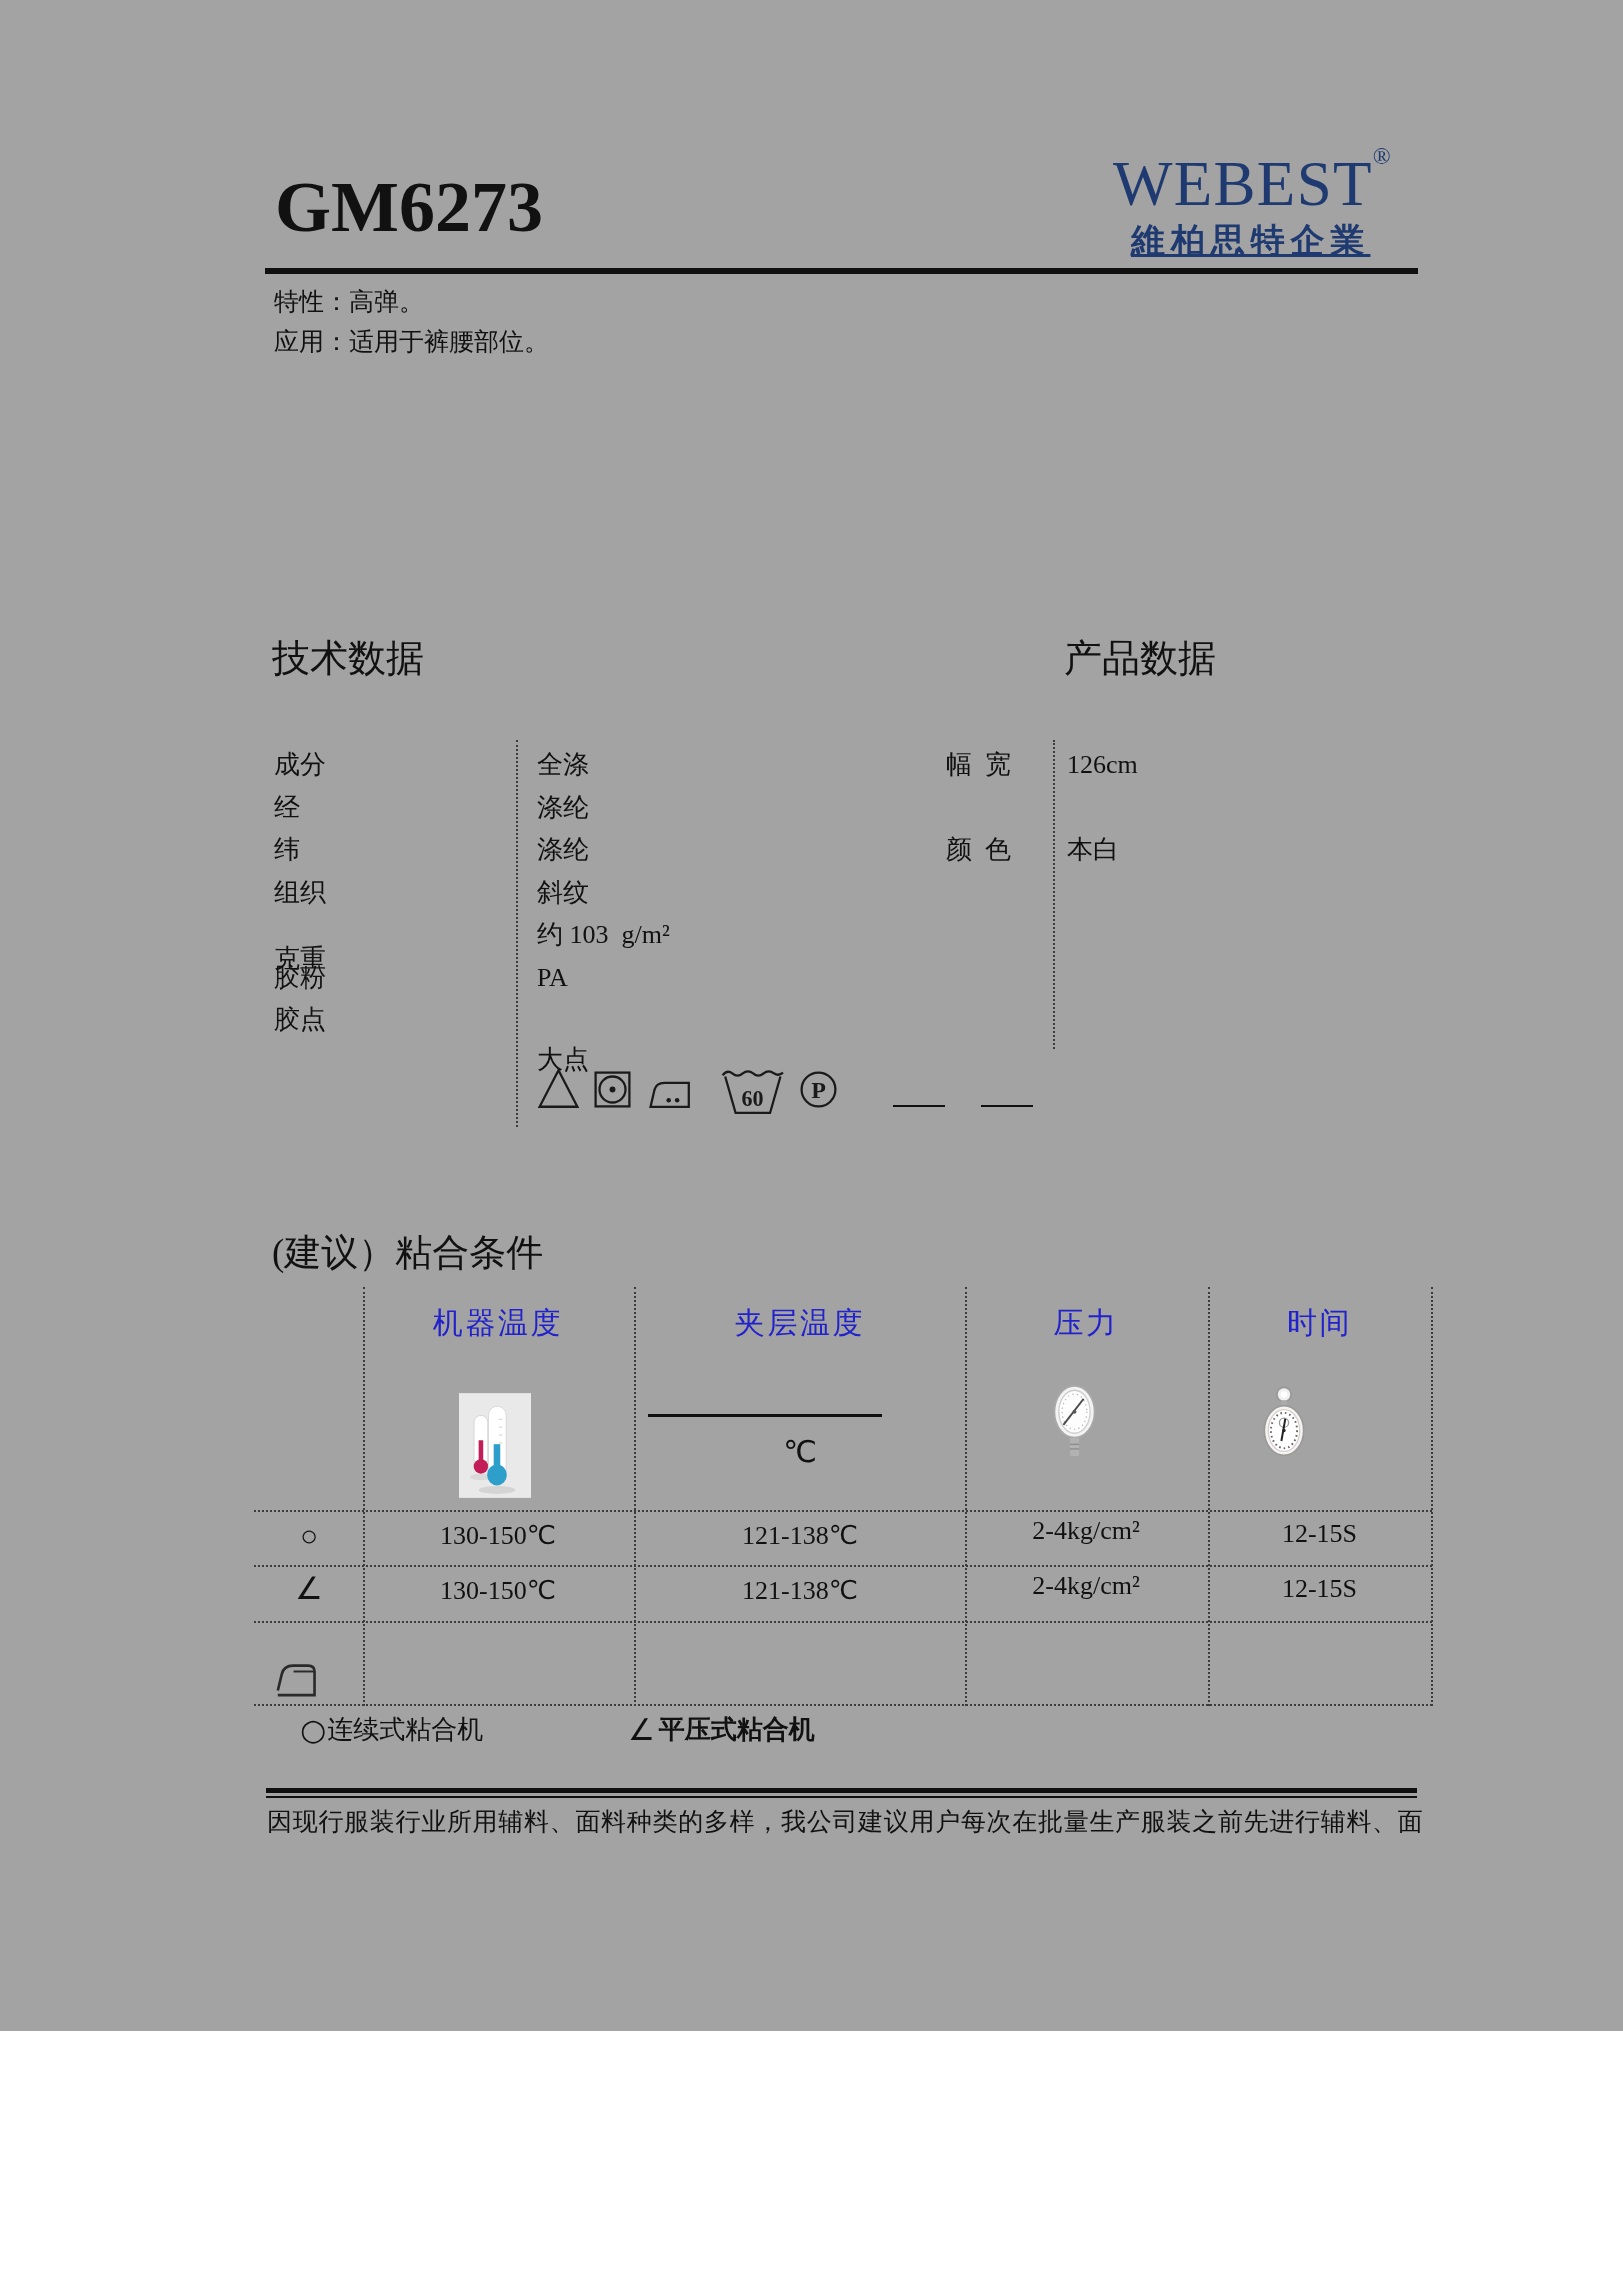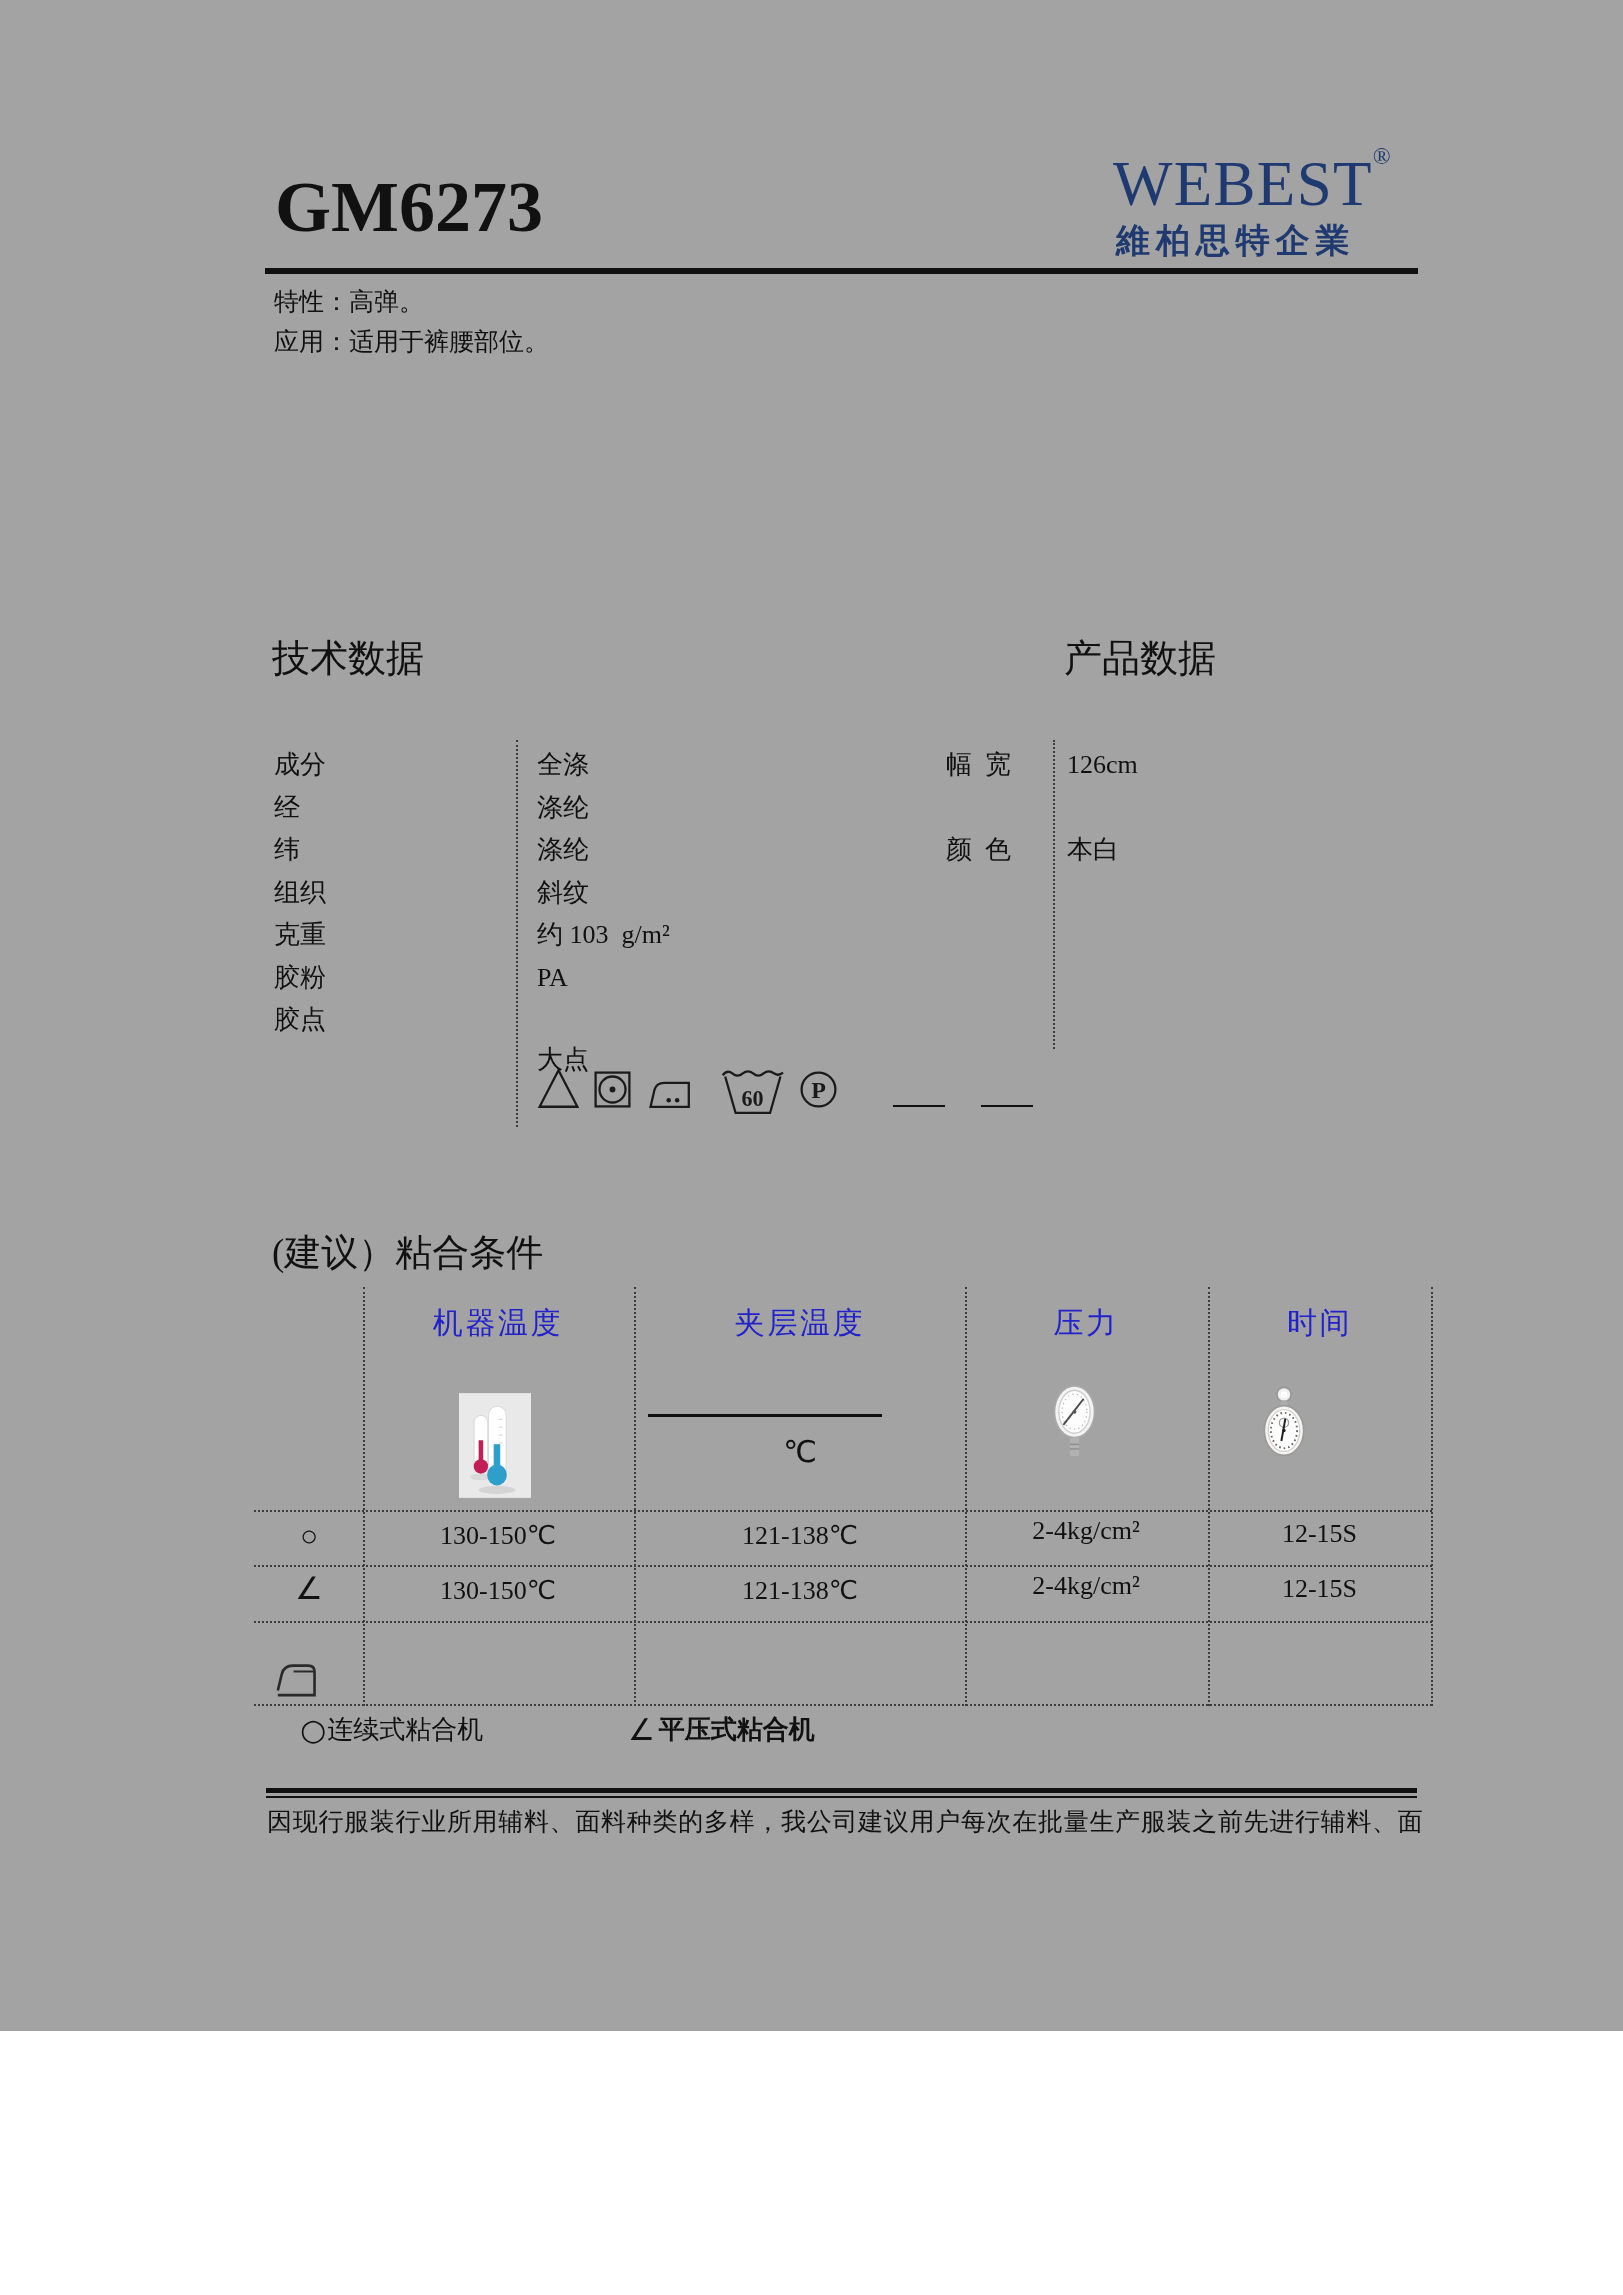--- a/index.html
+++ b/index.html
@@ -29,21 +29,21 @@
 </style>
 </head>
 <body>
 
 <div class="page">
 
   <div class="abs title" style="left:275px;top:171px;">GM6273</div>
 
   <div class="abs" style="left:1113px;top:145px;">
     <div class="brand navy"><span>WEBEST</span><span class="brand-reg">®</span></div>
-    <div class="brand-cn navy" style="margin-top:7.9px;margin-left:3px;">維柏思特企業</div>
+    <div class="brand-cn navy" style="margin-top:7.9px;margin-left:18px;text-decoration:underline;">維柏思特企業</div>
   </div>
 
   <div class="abs rule" style="left:265px;top:268px;width:1153px;height:5.9px;"></div>
 
   <div class="abs body-line" style="left:274px;top:287px;">特性：高弹。</div>
   <div class="abs body-line" style="left:274px;top:327px;">应用：适用于裤腰部位。</div>
 
   <div class="abs sec-head" style="left:272px;top:639px;">技术数据</div>
   <div class="abs sec-head" style="left:1064px;top:639px;">产品数据</div>
 
@@ -51,21 +51,21 @@
   <div class="abs vdot" style="left:1053px;top:740px;height:309px;"></div>
 
   <div class="abs cell40" style="left:274px;top:750px;">成分</div>
   <div class="abs cell40" style="left:537px;top:750px;">全涤</div>
   <div class="abs cell40" style="left:274px;top:793px;">经</div>
   <div class="abs cell40" style="left:537px;top:793px;">涤纶</div>
   <div class="abs cell40" style="left:274px;top:835px;">纬</div>
   <div class="abs cell40" style="left:537px;top:835px;">涤纶</div>
   <div class="abs cell40" style="left:274px;top:878px;">组织</div>
   <div class="abs cell40" style="left:537px;top:878px;">斜纹</div>
-  <div class="abs cell40" style="left:274px;top:920px;text-align:right;">克重</div>
+  <div class="abs cell40" style="left:274px;top:944px;text-align:right;">克重</div>
   <div class="abs cell40" style="left:537px;top:920px;">约 103  g/m²</div>
   <div class="abs cell40" style="left:274px;top:963px;">胶粉</div>
   <div class="abs cell40" style="left:537px;top:963px;">PA</div>
   <div class="abs cell40" style="left:274px;top:1005px;">胶点</div>
   <div class="abs cell40" style="left:537px;top:1005px;margin-top:40px;">大点</div>
 
   <div class="abs cell40" style="left:946px;top:750px;">幅  宽</div>
   <div class="abs cell40" style="left:1067px;top:750px;">126cm</div>
   <div class="abs cell40" style="left:946px;top:835px;">颜  色</div>
   <div class="abs cell40" style="left:1067px;top:835px;">本白</div>

